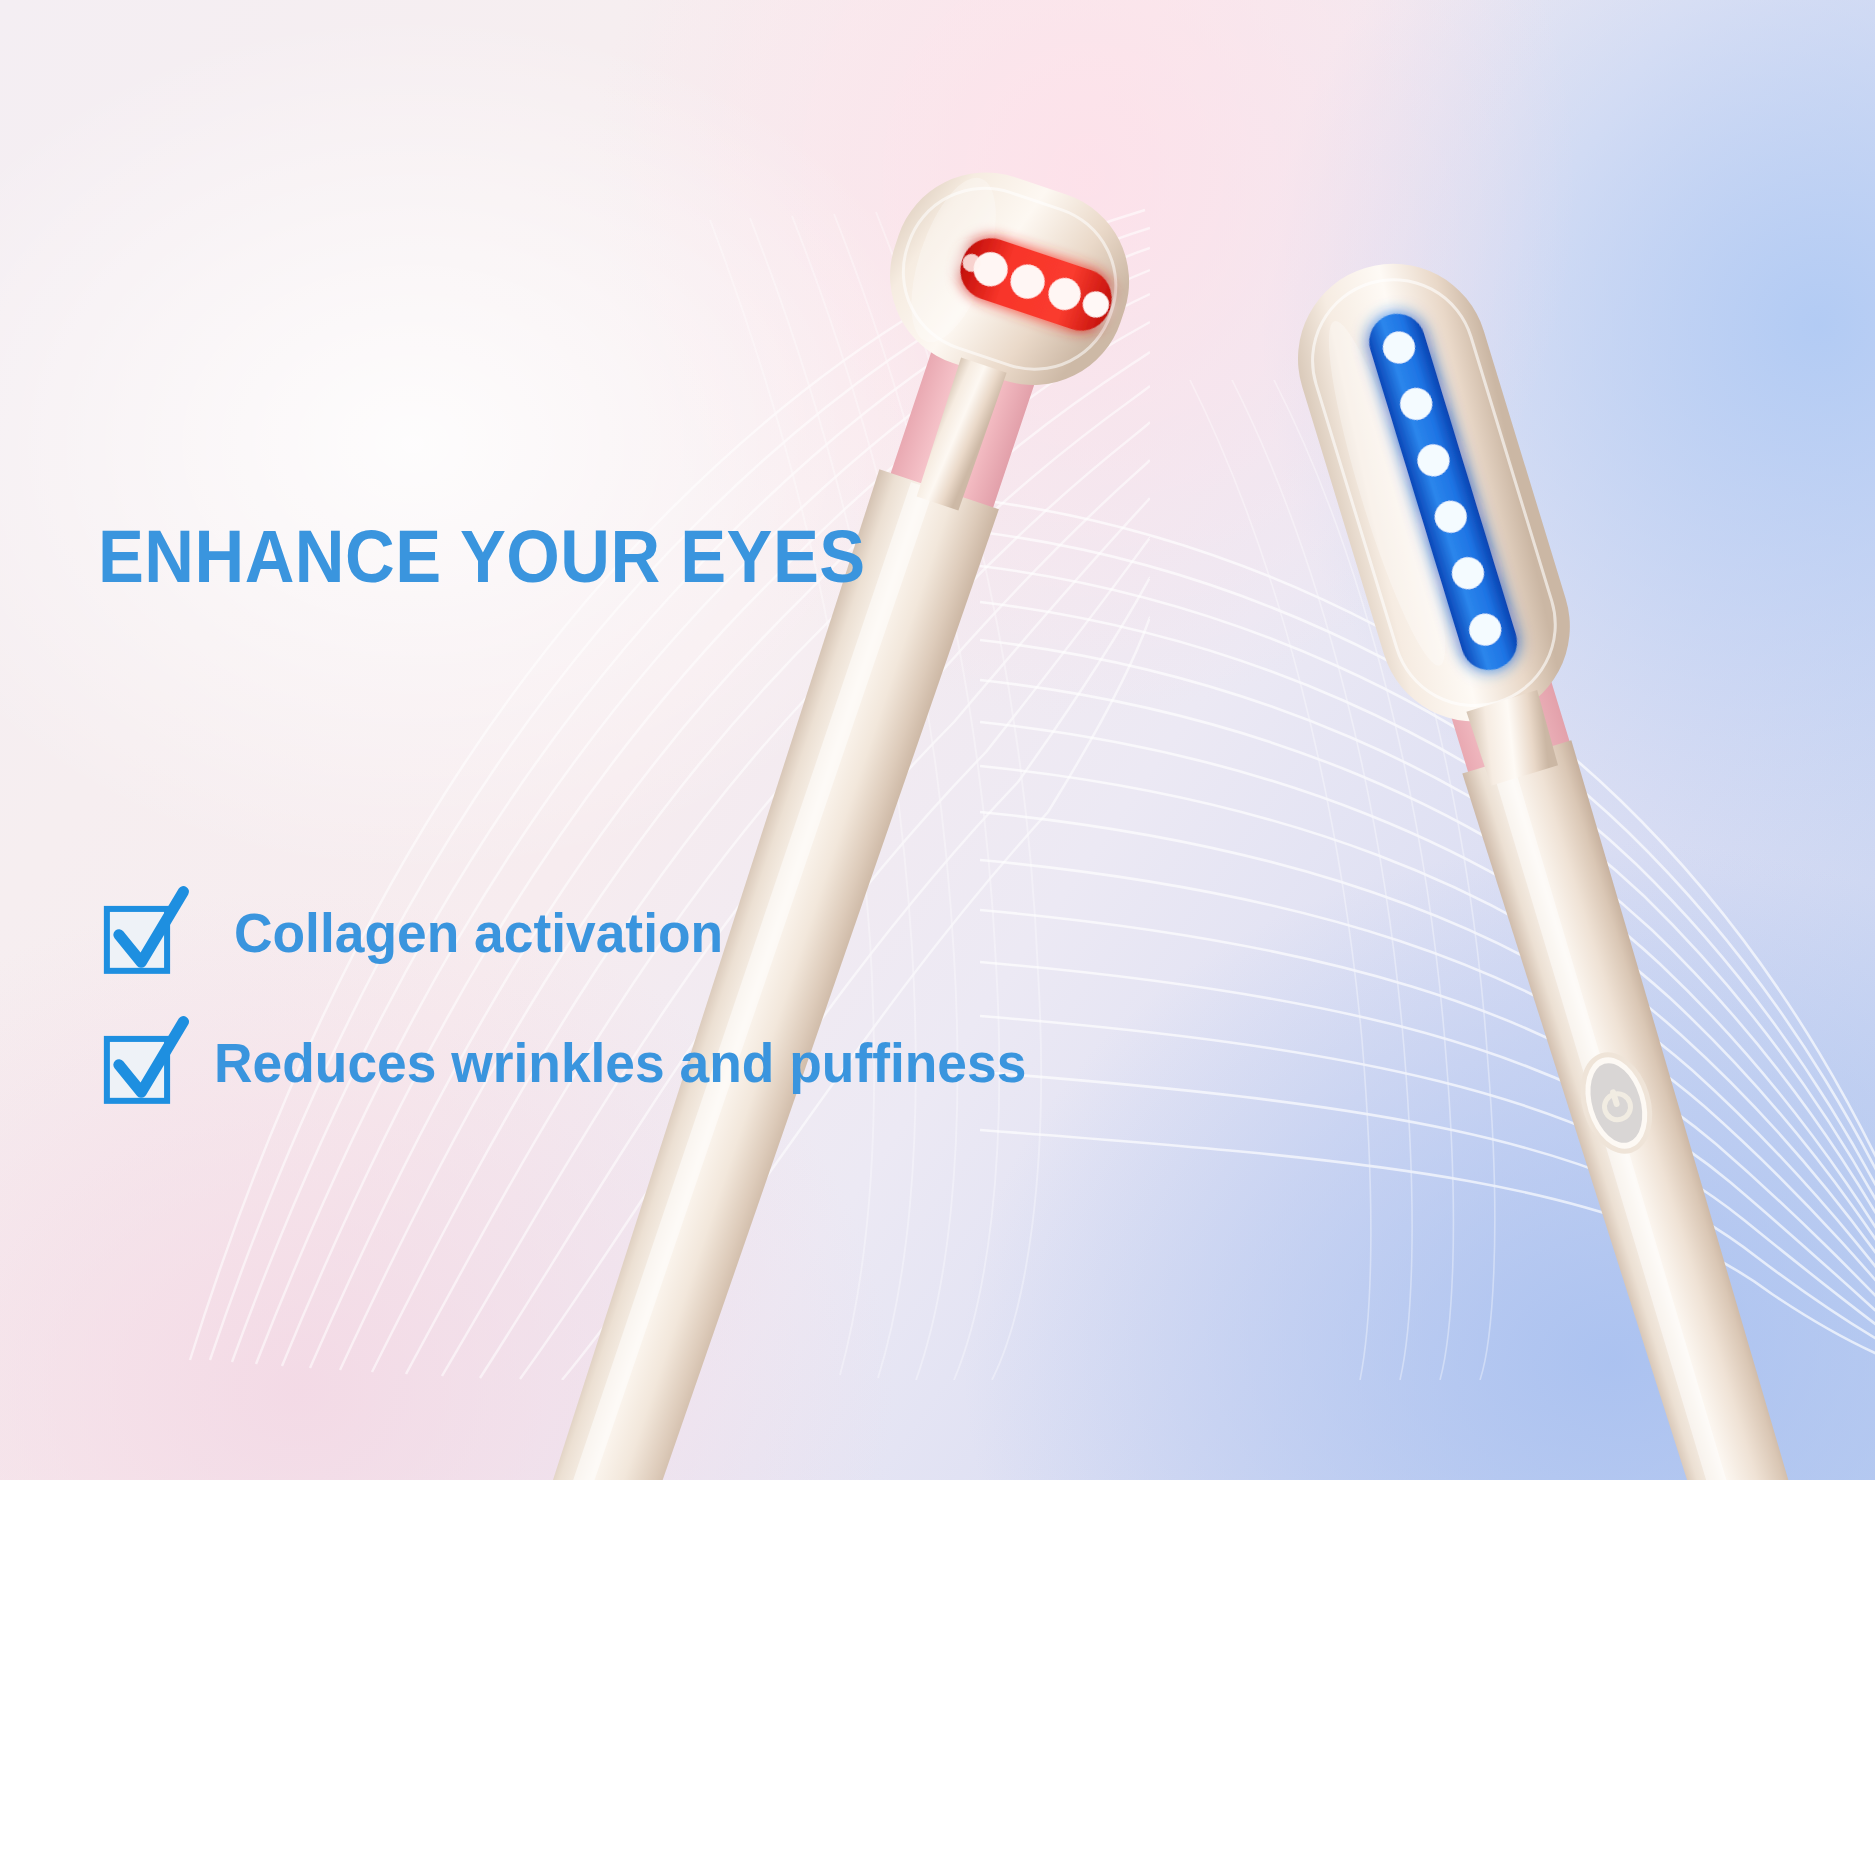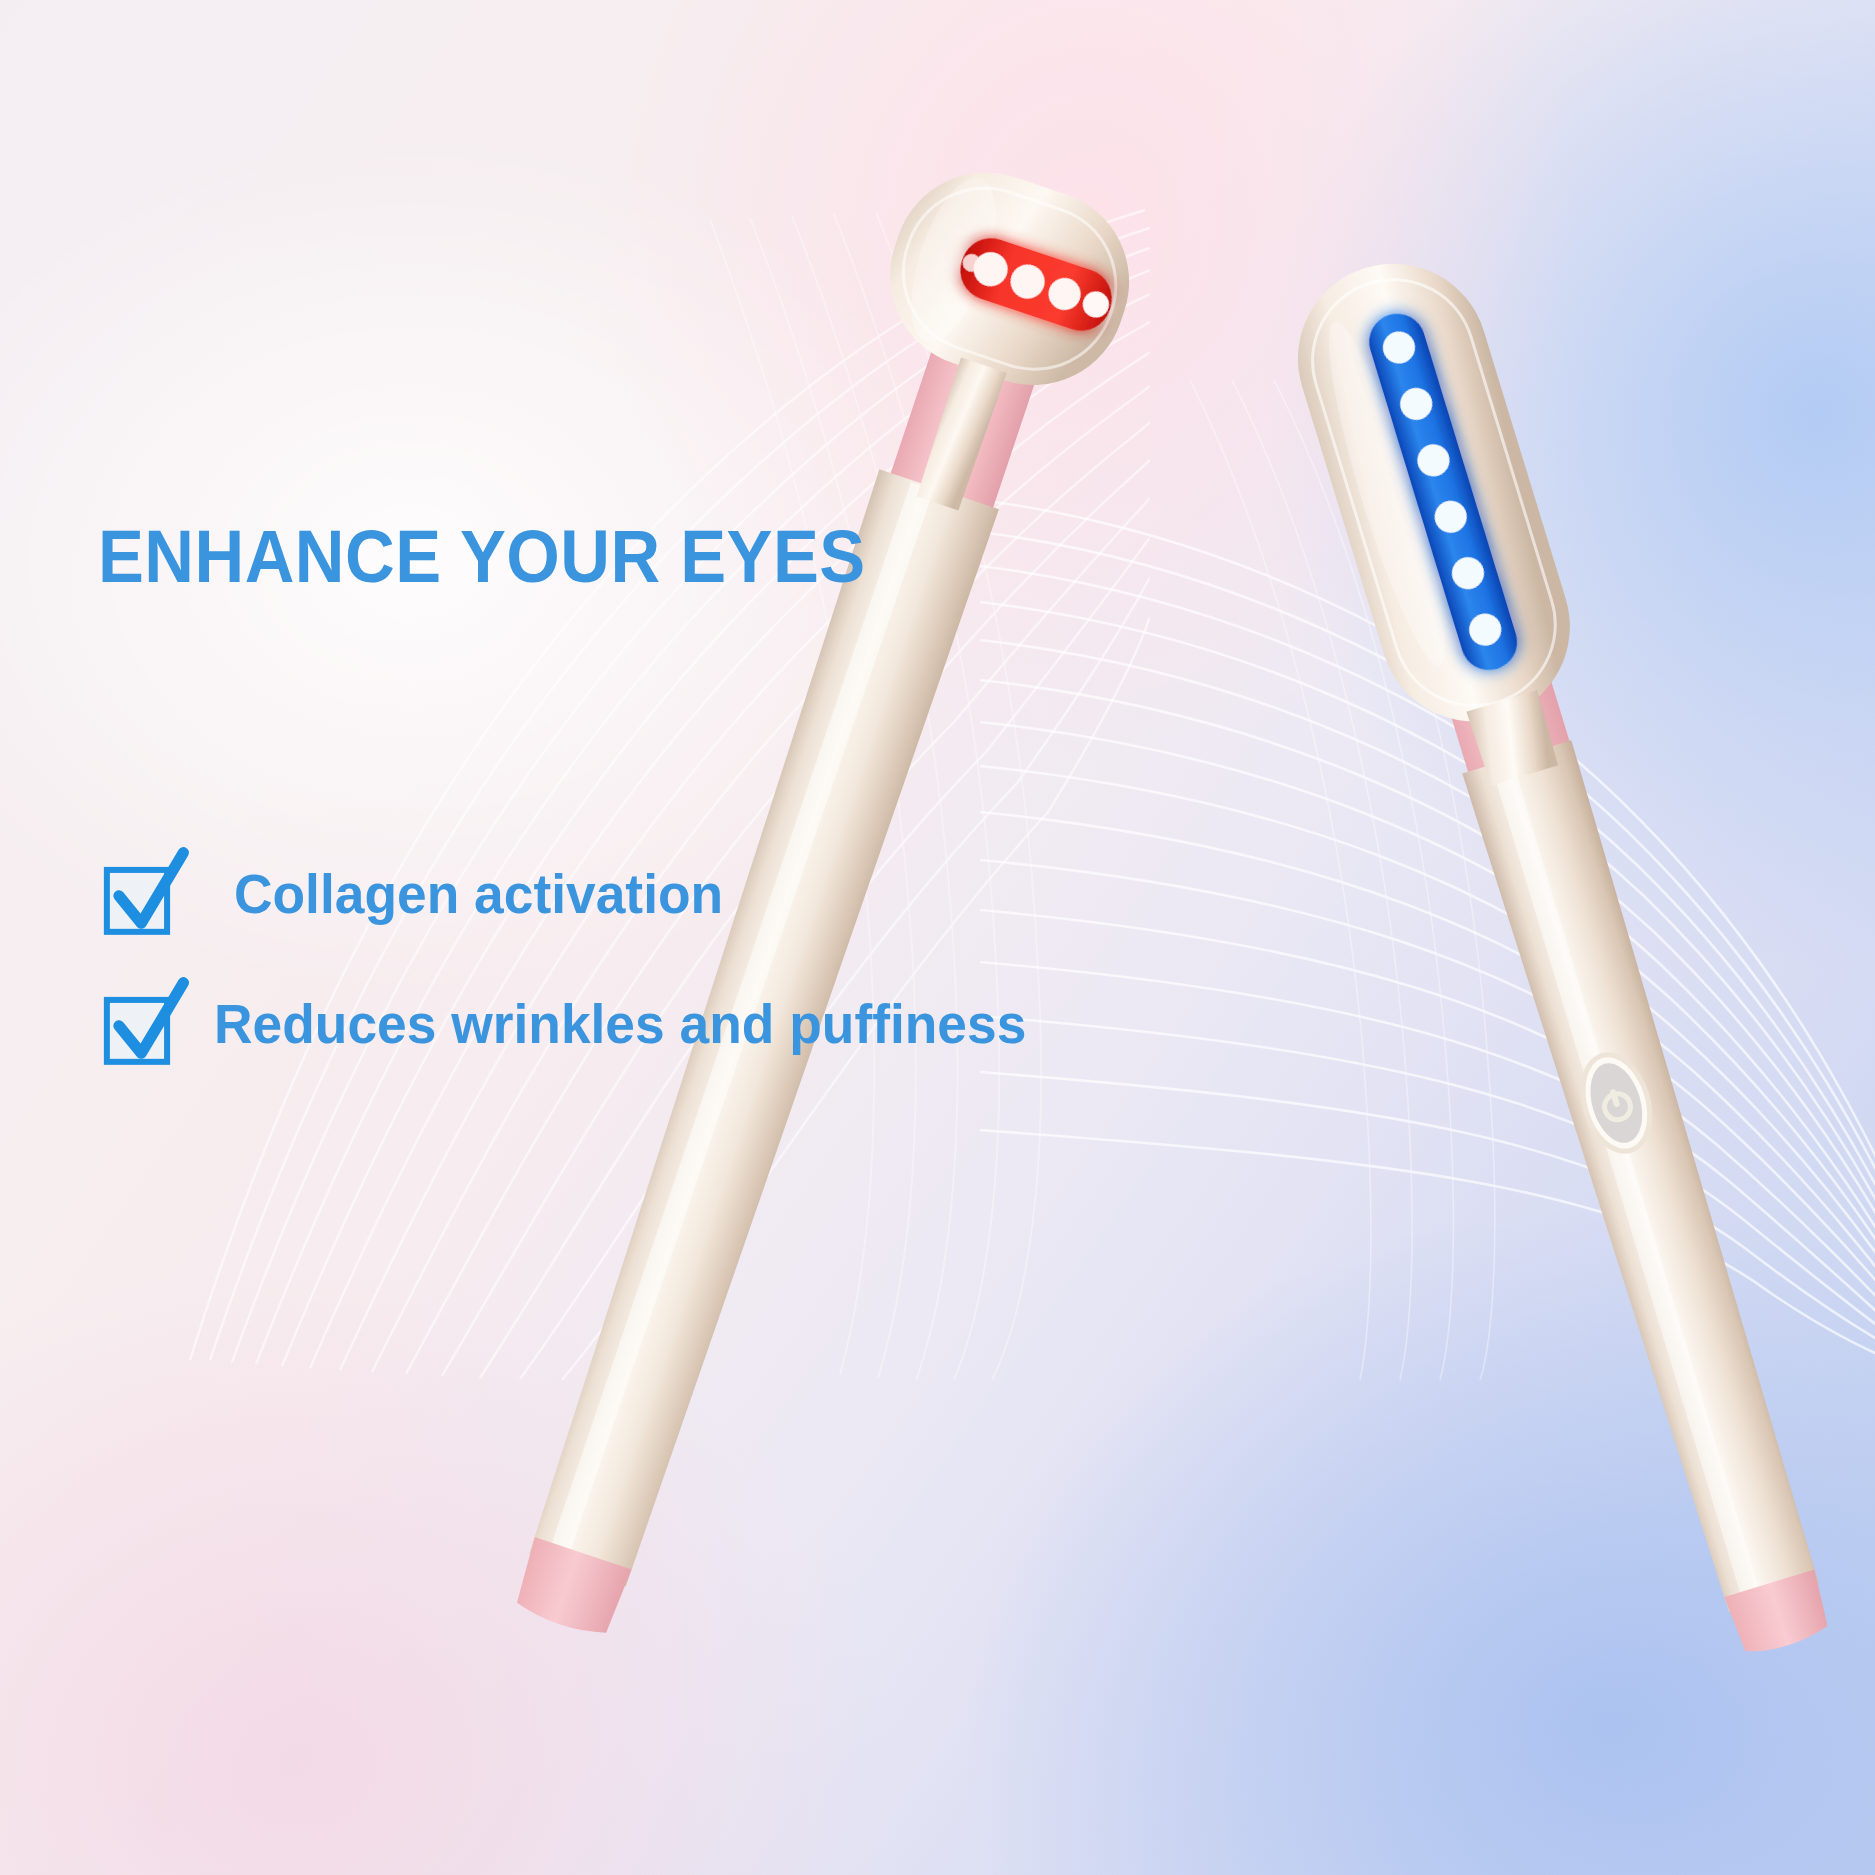--- a/index.html
+++ b/index.html
@@ -1,21 +1,21 @@
 <!DOCTYPE html>
 <html><head>
 <meta charset="utf-8">
 <style>
   html,body{margin:0;padding:0;}
   body{
     width:1875px;height:1875px;overflow:hidden;
     font-family:"Liberation Sans", sans-serif;
   }
   #poster{
-    position:relative;width:1875px;height:1875px;overflow:hidden;
+    position:relative;width:1875px;height:1480px;overflow:hidden;
     background:
       radial-gradient(ellipse 900px 700px at 22% 30%, rgba(255,255,255,.85) 0%, rgba(255,255,255,0) 62%),
       radial-gradient(ellipse 820px 900px at 58% 12%, rgba(255,222,232,.75) 0%, rgba(255,222,232,0) 60%),
       radial-gradient(ellipse 900px 900px at 97% 22%, rgba(176,202,244,.95) 0%, rgba(176,202,244,0) 62%),
       radial-gradient(ellipse 1000px 800px at 86% 92%, rgba(168,192,240,.9) 0%, rgba(168,192,240,0) 65%),
       radial-gradient(ellipse 900px 760px at 16% 94%, rgba(243,215,228,.85) 0%, rgba(243,215,228,0) 66%),
       linear-gradient(125deg,#f4eef3 0%,#f6eef0 22%,#f7ecef 40%,#ece9f4 58%,#d9ddf3 76%,#bfd0f1 100%);
   }
 
   
@@ -25,21 +25,21 @@
 
   
   .headline{
     position:absolute;left:98px;top:520px;
     font-size:74px;font-weight:700;letter-spacing:.5px;
     color:#3a95de;line-height:1;white-space:nowrap;
     transform:scaleX(.93);transform-origin:left center;
   }
 
   
-  .checklist{position:absolute;left:100px;top:841px;width:1200px;text-align:center;}
+  .checklist{position:absolute;left:100px;top:880px;width:1200px;text-align:center;}
   .check-item{
     display:flex;align-items:center;height:106px;margin-bottom:24px;
   }
   .check-box{
     position:relative;width:86px;height:86px;flex:0 0 86px;
   }
   .check-box svg{display:block;width:86px;height:86px;overflow:visible;}
   .check-label{
     font-size:55px;font-weight:700;color:#3a95de;
     white-space:nowrap;line-height:1;

